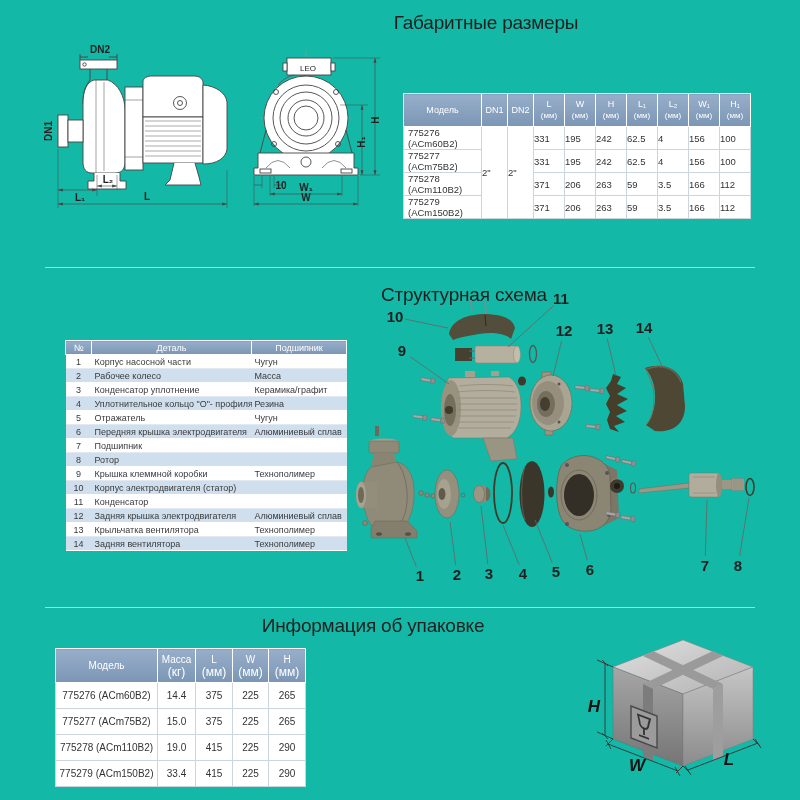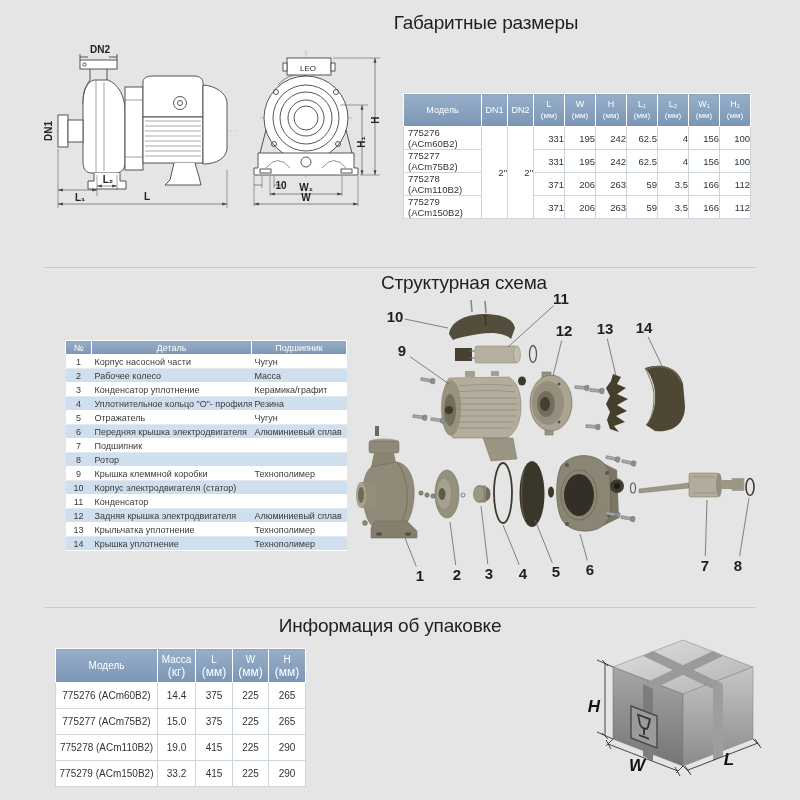--- a/index.html
+++ b/index.html
@@ -1,25 +1,25 @@
 <!DOCTYPE html>
 <html><head>
 <meta charset="utf-8">
 <style>
   html,body{margin:0;padding:0;}
   body{font-family:"Liberation Sans",sans-serif;}
-  .page{position:relative;width:800px;height:800px;background:#e5e5e5;overflow:hidden;}
+  .page{position:relative;width:800px;height:800px;background:#14b8a6;overflow:hidden;}
   .sec-title{position:absolute;width:400px;text-align:center;font-size:19px;letter-spacing:-0.2px;color:#1f1f1f;}
   .divider{position:absolute;left:45px;width:710px;height:1px;background:#c9c9c9;}
   
   table{border-collapse:collapse;table-layout:fixed;}
   .dims{position:absolute;left:403px;top:93px;width:347px;}
   .dims th{background:linear-gradient(#97aec9,#7b96b5);color:#fff;font-weight:normal;font-size:9px;border:1px solid #fff;padding:0;height:32px;line-height:11px;}
   .dims th .unit{display:block;font-size:8px;}
-  .dims td{font-size:9.5px;color:#333;text-align:right;border:1px solid #ccd4dd;background:#fff;height:19px;padding:0;}
+  .dims td{font-size:9.5px;color:#333;text-align:left;border:1px solid #ccd4dd;background:#fff;height:19px;padding:0;}
   .dims td.model{text-align:left;padding-left:4px;}
   
   .parts{position:absolute;left:65px;top:340px;width:281px;}
   .parts th{background:linear-gradient(#97aec9,#7b96b5);color:#fff;font-weight:normal;font-size:9px;border:1px solid #fff;padding:0;height:13px;}
   .parts td{font-size:9px;color:#3a3a3a;height:13px;padding:0 3px;border-bottom:1px solid #e2e9f0;background:#fff;white-space:nowrap;overflow:hidden;}
   .parts tr.alt td{background:#cfdfee;border-bottom:1px solid #fff;}
   .parts td.num{text-align:center;padding:0;}
   
   .pack{position:absolute;left:55px;top:648px;width:250px;}
   .pack th{background:linear-gradient(#97aec9,#7b96b5);color:#fff;font-weight:normal;font-size:10px;border:1px solid #fff;padding:0;height:33px;line-height:12px;}
@@ -27,22 +27,22 @@
   .pack td{font-size:10px;color:#333;text-align:center;border:1px solid #ccd4dd;background:#fff;height:25px;padding:0;}
   svg{position:absolute;}
   svg text{font-family:"Liberation Sans",sans-serif;}
 </style>
 </head>
 <body>
 
 <div class="page">
 
   <div class="sec-title" style="left:286px;top:12px;">Габаритные размеры</div>
-  <div class="sec-title" style="left:264px;top:272px;">Структурная схема</div>
-  <div class="sec-title" style="left:190px;top:615px;">Информация об упаковке</div>
+  <div class="sec-title" style="left:264px;top:284px;">Структурная схема</div>
+  <div class="sec-title" style="left:173px;top:615px;">Информация об упаковке</div>
 
   <div class="divider" style="top:267px;"></div>
   <div class="divider" style="top:607px;"></div>
 
   <svg style="left:38px;top:30px;" width="352" height="205" viewBox="0 0 352 205">
     <defs>
       <marker id="ma" markerWidth="9" markerHeight="8" refX="8" refY="3" orient="auto-start-reverse">
         <path d="M0,0.5 L8,3 L0,5.5 Z" fill="#444"></path>
       </marker>
     </defs>
@@ -271,26 +271,26 @@
           <td>Конденсатор</td>
           <td></td>
         </tr>
         <tr class="alt">
           <td class="num">12</td>
           <td>Задняя крышка электродвигателя</td>
           <td>Алюминиевый сплав</td>
         </tr>
         <tr class="">
           <td class="num">13</td>
-          <td>Крыльчатка уплотнение</td>
+          <td>Крыльчатка вентилятора</td>
           <td>Технополимер</td>
         </tr>
         <tr class="alt">
           <td class="num">14</td>
-          <td>Крышка уплотнение</td>
+          <td>Задняя вентилятора</td>
           <td>Технополимер</td>
         </tr>
       </tbody>
   </table>
 
   <svg style="left:345px;top:292px;" width="460" height="298" viewBox="0 0 460 298">
     <defs>
       <g id="scr">
         <rect x="0" y="-1.4" width="10" height="2.8" fill="#a9a9a9" stroke="#6b6b6b" stroke-width="0.5"></rect>
         <rect x="10" y="-2.6" width="4" height="5.2" rx="1" fill="#8f8f8f" stroke="#6b6b6b" stroke-width="0.5"></rect>
@@ -469,21 +469,21 @@
         </tr>
         <tr>
           <td>775278 (ACm110B2)</td>
           <td>19.0</td>
           <td>415</td>
           <td>225</td>
           <td>290</td>
         </tr>
         <tr>
           <td>775279 (ACm150B2)</td>
-          <td>33.2</td>
+          <td>33.4</td>
           <td>415</td>
           <td>225</td>
           <td>290</td>
         </tr>
       </tbody>
   </table>
 
   <svg style="left:585px;top:618px;" width="215" height="178" viewBox="0 0 215 178">
     <defs>
       <linearGradient id="gTop" x1="0" y1="0" x2="1" y2="1">

